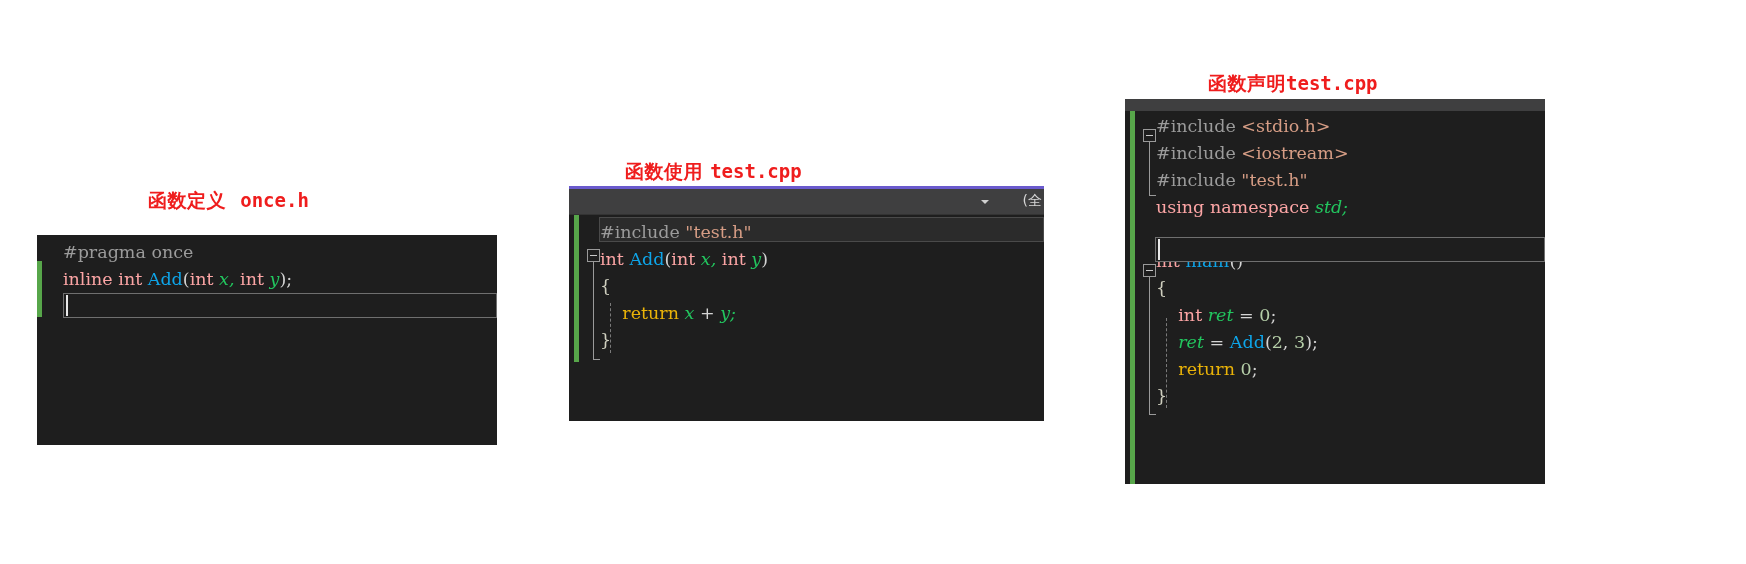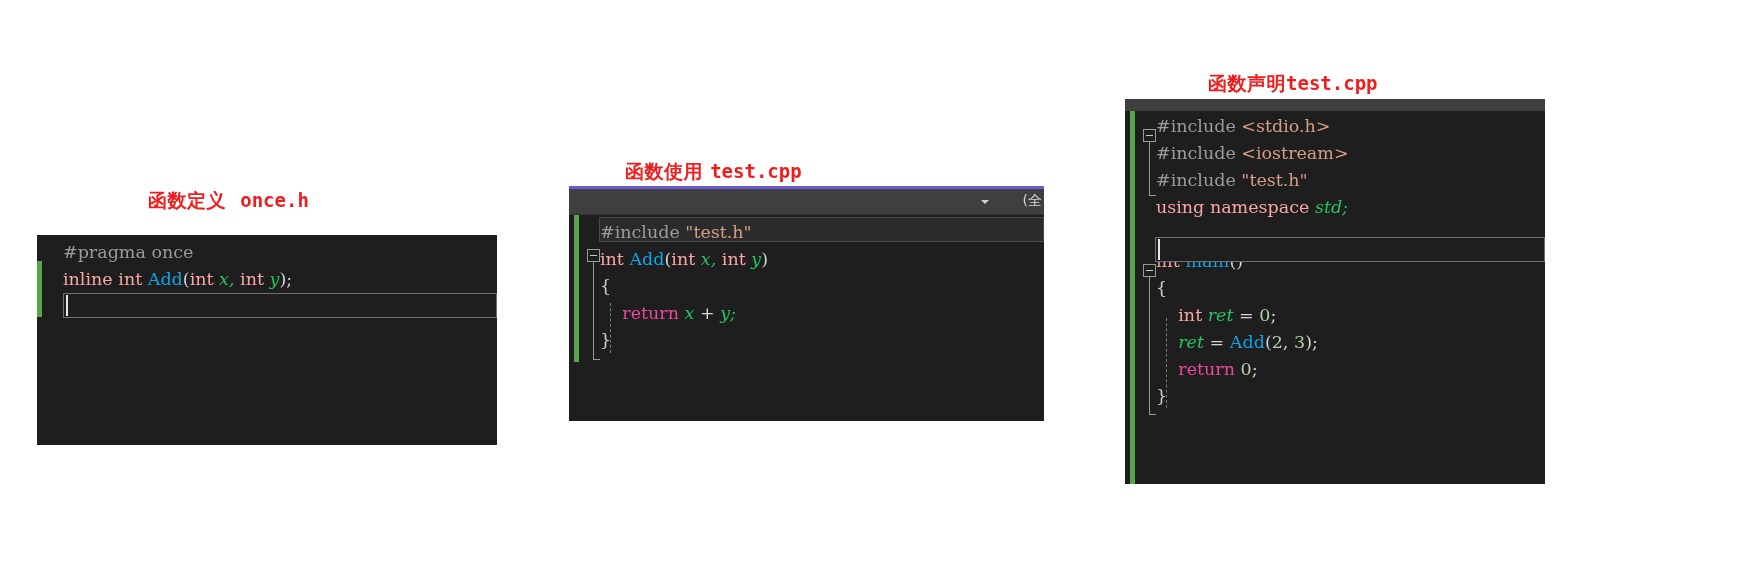--- a/index.html
+++ b/index.html
@@ -84,21 +84,21 @@
     white-space:pre;
   }
   .txt{white-space:pre;}
 
   
   .k   {color:#fca5a5;}            
   .fn  {color:#0ea5e9;}            
   .str {color:#d69d85;}            
   .pp  {color:#9b9b9b;}            
   .num {color:#b5cea8;}            
-  .ret {color:#ec4899;}            
+  .ret {color:#eab308;}            
   .id  {color:#22c55e;font-style:italic;}            
   .pun {color:#d4d4d4;}            
   .brc {color:#cfcfbf;}            
 
   
   .fold-box{
     position:absolute;
     width:13px;height:13px;
     border:1px solid #9a9a9a;
     background:#1e1e1e;

